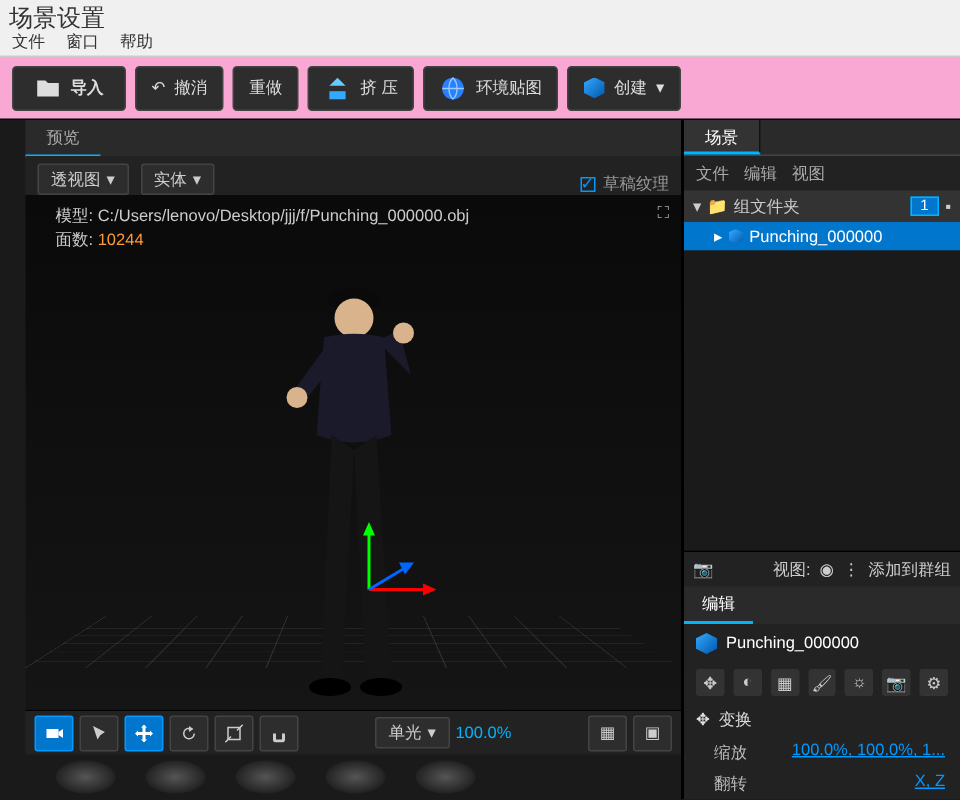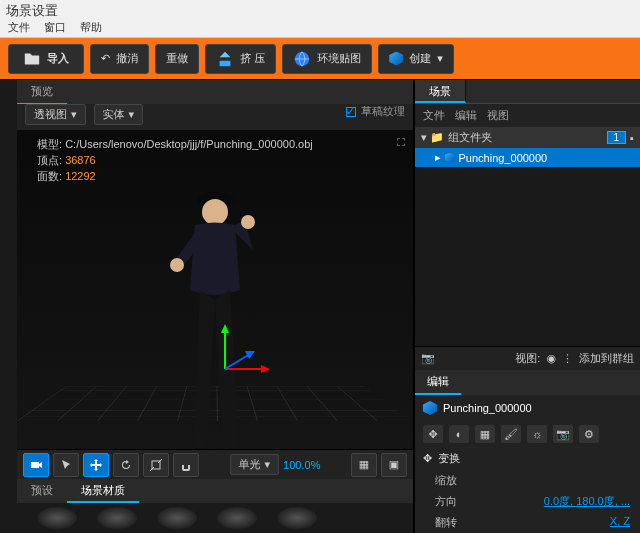--- a/index.html
+++ b/index.html
@@ -1,32 +1,32 @@
 <!DOCTYPE html>
 <html><head>
 <meta charset="utf-8">
 <style>
 * { margin: 0; padding: 0; box-sizing: border-box; font-family: "Microsoft YaHei", Arial, sans-serif; font-size: 11px; }
 body { background: #1a1a1a; color: #ccc; width: 640px; height: 533px; overflow: hidden; position: relative; }
-.titlebar { background: #f0f0f0; color: #333; padding: 2px 6px; height: 18px; font-size: 13px; }
+.titlebar { background: #f0f0f0; color: #333; padding: 2px 6px; height: 18px; font-size: 16px; }
 .menubar { background: #f0f0f0; color: #333; height: 20px; display: flex; gap: 14px; padding: 2px 8px; border-bottom: 1px solid #ccc; }
 .menubar span { cursor: pointer; }
-.toolbar { background: #f97316; height: 42px; display: flex; align-items: center; gap: 6px; padding: 4px 8px; border-bottom: 1px solid #000; }
+.toolbar { background: #f9a8d4; height: 42px; display: flex; align-items: center; gap: 6px; padding: 4px 8px; border-bottom: 1px solid #000; }
 .tool-btn { background: #2d2d2d; border: 1px solid #444; border-radius: 3px; padding: 4px 10px; display: flex; align-items: center; gap: 6px; color: #ddd; cursor: pointer; height: 30px; }
 .tool-btn.primary { font-size: 14px; font-weight: bold; padding: 4px 14px; }
 .tool-btn .icon { width: 18px; height: 18px; display: inline-block; }
 .main { display: flex; height: calc(533px - 80px); margin-left: 17px; }
 .left { flex: 1; display: flex; flex-direction: column; background: #1e1e1e; border-right: 2px solid #000; }
-.right { width: 225px; background: #222; display: flex; flex-direction: column; }
+.right { width: 184px; background: #222; display: flex; flex-direction: column; }
 .panel-tabs { display: flex; background: #2a2a2a; height: 24px; border-bottom: 1px solid #444; }
 .panel-tab { padding: 4px 14px; color: #aaa; cursor: pointer; border-right: 1px solid #111; }
 .panel-tab.active { background: #333; color: #fff; border-bottom: 2px solid #00b4ff; }
 .preview-header { height: 24px; background: #2a2a2a; display: flex; align-items: center; }
 .preview-header .tab { padding: 4px 14px; color: #aaa; border-bottom: 2px solid #00b4ff; }
-.preview-bar { height: 26px; background: #222; display: flex; align-items: flex-start; gap: 8px; padding: 0 8px; justify-content: space-between; }
+.preview-bar { height: 26px; background: #222; display: flex; align-items: flex-end; gap: 8px; padding: 0 8px; justify-content: space-between; }
 .dd { background: #2d2d2d; border: 1px solid #444; padding: 2px 8px; border-radius: 2px; display: flex; align-items: center; gap: 4px; cursor: pointer; }
 .viewport { flex: 1; background: linear-gradient(#0a0a0a, #151515); position: relative; overflow: hidden; }
 .info-overlay { position: absolute; top: 6px; left: 20px; color: #ccc; line-height: 16px; }
 .info-overlay .v { color: #ff9933; }
 .grid { position: absolute; bottom: 28px; left: 0; right: 0; height: 80px; background:
   repeating-linear-gradient(to right, rgba(80,80,80,.4) 0 1px, transparent 1px 40px),
   repeating-linear-gradient(to bottom, rgba(80,80,80,.25) 0 1px, transparent 1px 12px);
   transform: perspective(200px) rotateX(55deg); transform-origin: bottom center; }
 .gizmo { position: absolute; bottom: 70px; left: 50%; width: 60px; height: 60px; }
 .character { position: absolute; top: 40px; left: 50%; transform: translateX(-50%); width: 140px; height: 300px; }
@@ -133,22 +133,21 @@
           </div>
       </div>
       <div class="rough-chk">
           <span class="chk on"></span>
           <span>草稿纹理</span>
         </div>
     </div>
     <div class="viewport">
       <div class="info-overlay">
         <div><span>模型:</span> <span>C:/Users/lenovo/Desktop/jjj/f/Punching_000000.obj</span></div>
-        <div><span>顶点:</span> <span class="v">36876</span></div>
-        <div><span>面数:</span> <span class="v">12292</span></div>
+        <div><span>面数:</span> <span class="v">10244</span></div>
       </div>
       <span class="fs-icon">⛶</span>
       <div class="grid"></div>
       <svg class="character" viewBox="0 0 140 300">
         <ellipse cx="70" cy="30" rx="18" ry="8" fill="#0a0a0a"></ellipse>
         <circle cx="70" cy="42" r="13" fill="#d9b38c"></circle>
         <path d="M50 55 Q70 50 90 55 L95 120 Q70 130 45 120 Z" fill="#1a1a2a"></path>
         <path d="M52 60 L30 90 L35 100 L55 75" fill="#1a1a2a"></path>
         <circle cx="32" cy="95" r="7" fill="#d9b38c"></circle>
         <path d="M88 60 L108 80 L100 50 L90 55" fill="#1a1a2a"></path>
@@ -203,24 +202,20 @@
       <div class="spacer"></div>
       <div class="dd">
           <span>单光</span> 
           <span>▾</span>
         </div>
       <span class="cyan-link">100.0%</span>
       <div class="spacer"></div>
       <div class="icon-btn">▦</div>
       <div class="icon-btn">▣</div>
     </div>
-    <div class="bottom-tabs">
-      <div class="tab">预设</div>
-      <div class="tab active">场景材质</div>
-    </div>
     <div class="thumbs">
       <div class="thumb"></div>
       <div class="thumb"></div>
       <div class="thumb"></div>
       <div class="thumb"></div>
       <div class="thumb"></div>
     </div>
   </div>
 
   <div class="right">
@@ -270,24 +265,21 @@
       <div class="ib">☼</div>
       <div class="ib">📷</div>
       <div class="ib">⚙</div>
     </div>
     <div class="section-hdr">
       <span>✥</span>
       <span>变换</span>
     </div>
     <div class="prop">
         <span>缩放</span>
-      </div>
-    <div class="prop">
-        <span>方向</span>
-        <span class="val">0.0度, 180.0度, ...</span>
+        <span class="val">100.0%, 100.0%, 1...</span>
       </div>
     <div class="prop">
         <span>翻转</span>
         <span class="val">X, Z</span>
       </div>
 
   </div>
 </div>
 
 </body></html>

